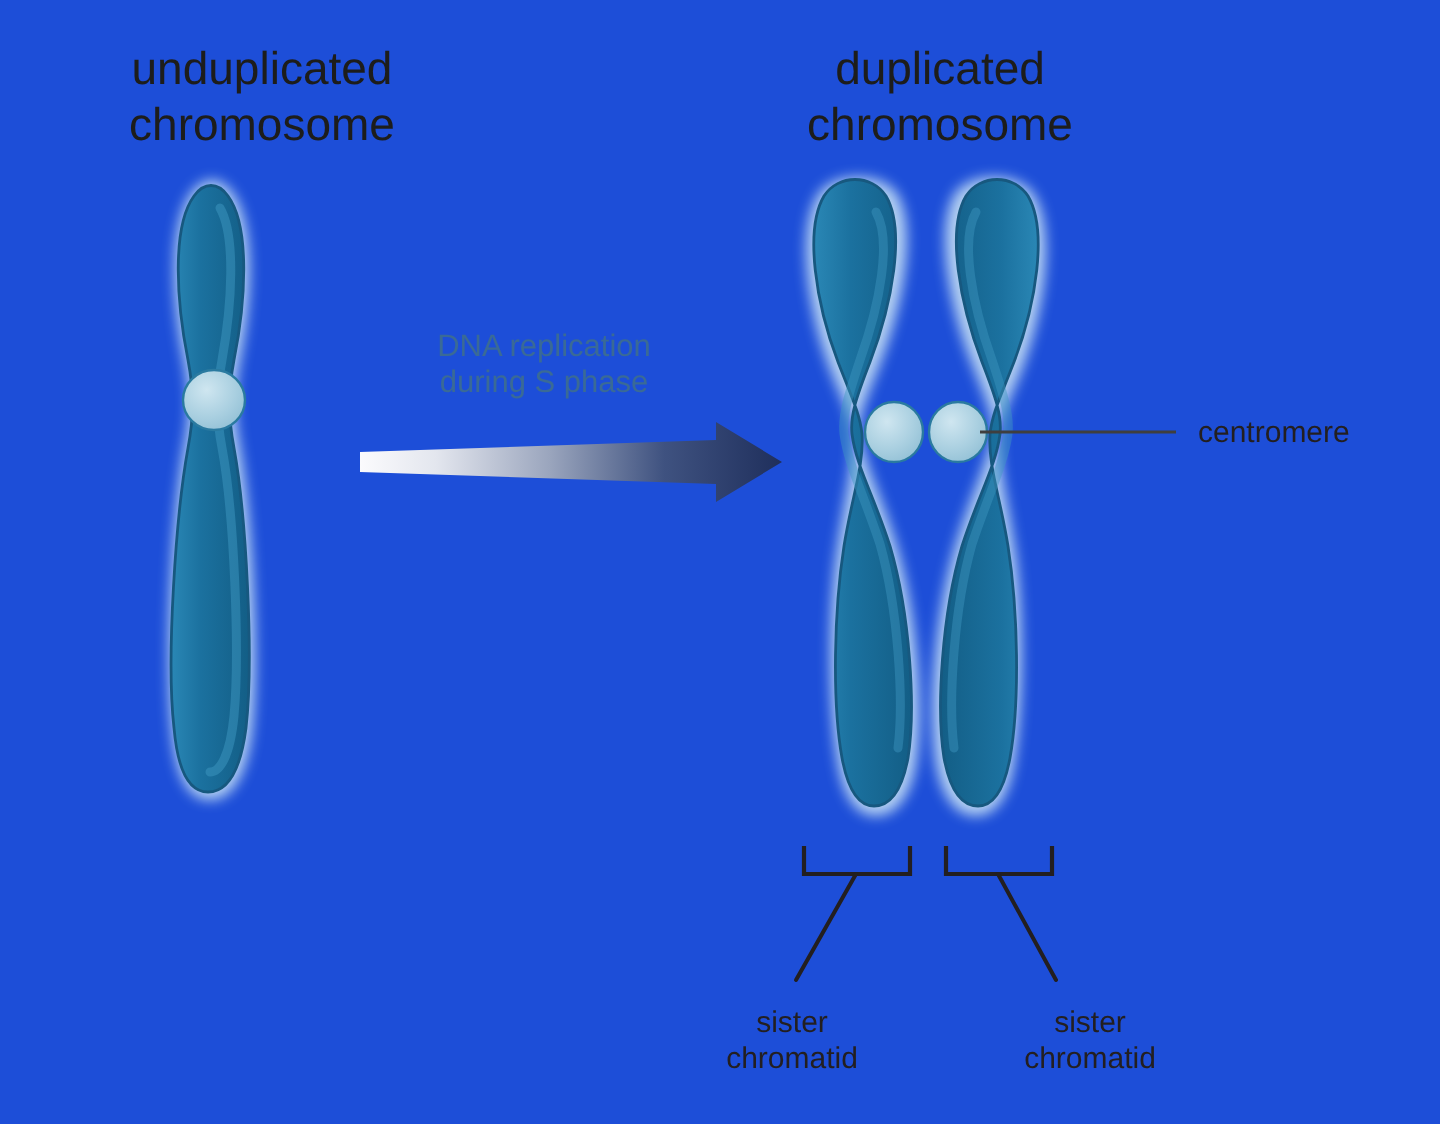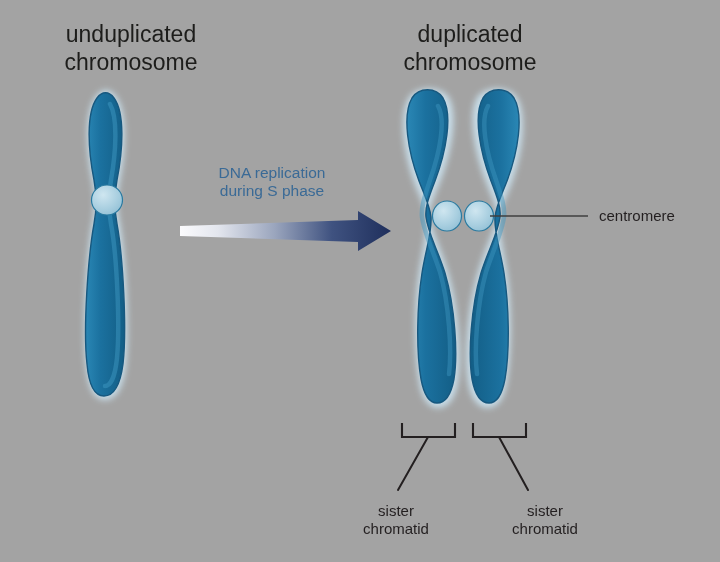--- a/index.html
+++ b/index.html
@@ -8,21 +8,21 @@
     padding: 0;
     background: #ffffff;
   }
   body {
     font-family: "Liberation Sans", sans-serif;
   }
   #stage {
     position: relative;
     width: 720px;
     height: 562px;
-    background: #a3a3a3;
+    background: #1d4ed8;
     overflow: hidden;
   }
   #diagram-svg {
     position: absolute;
     left: 0;
     top: 0;
     width: 720px;
     height: 562px;
   }
   .dg-text {

